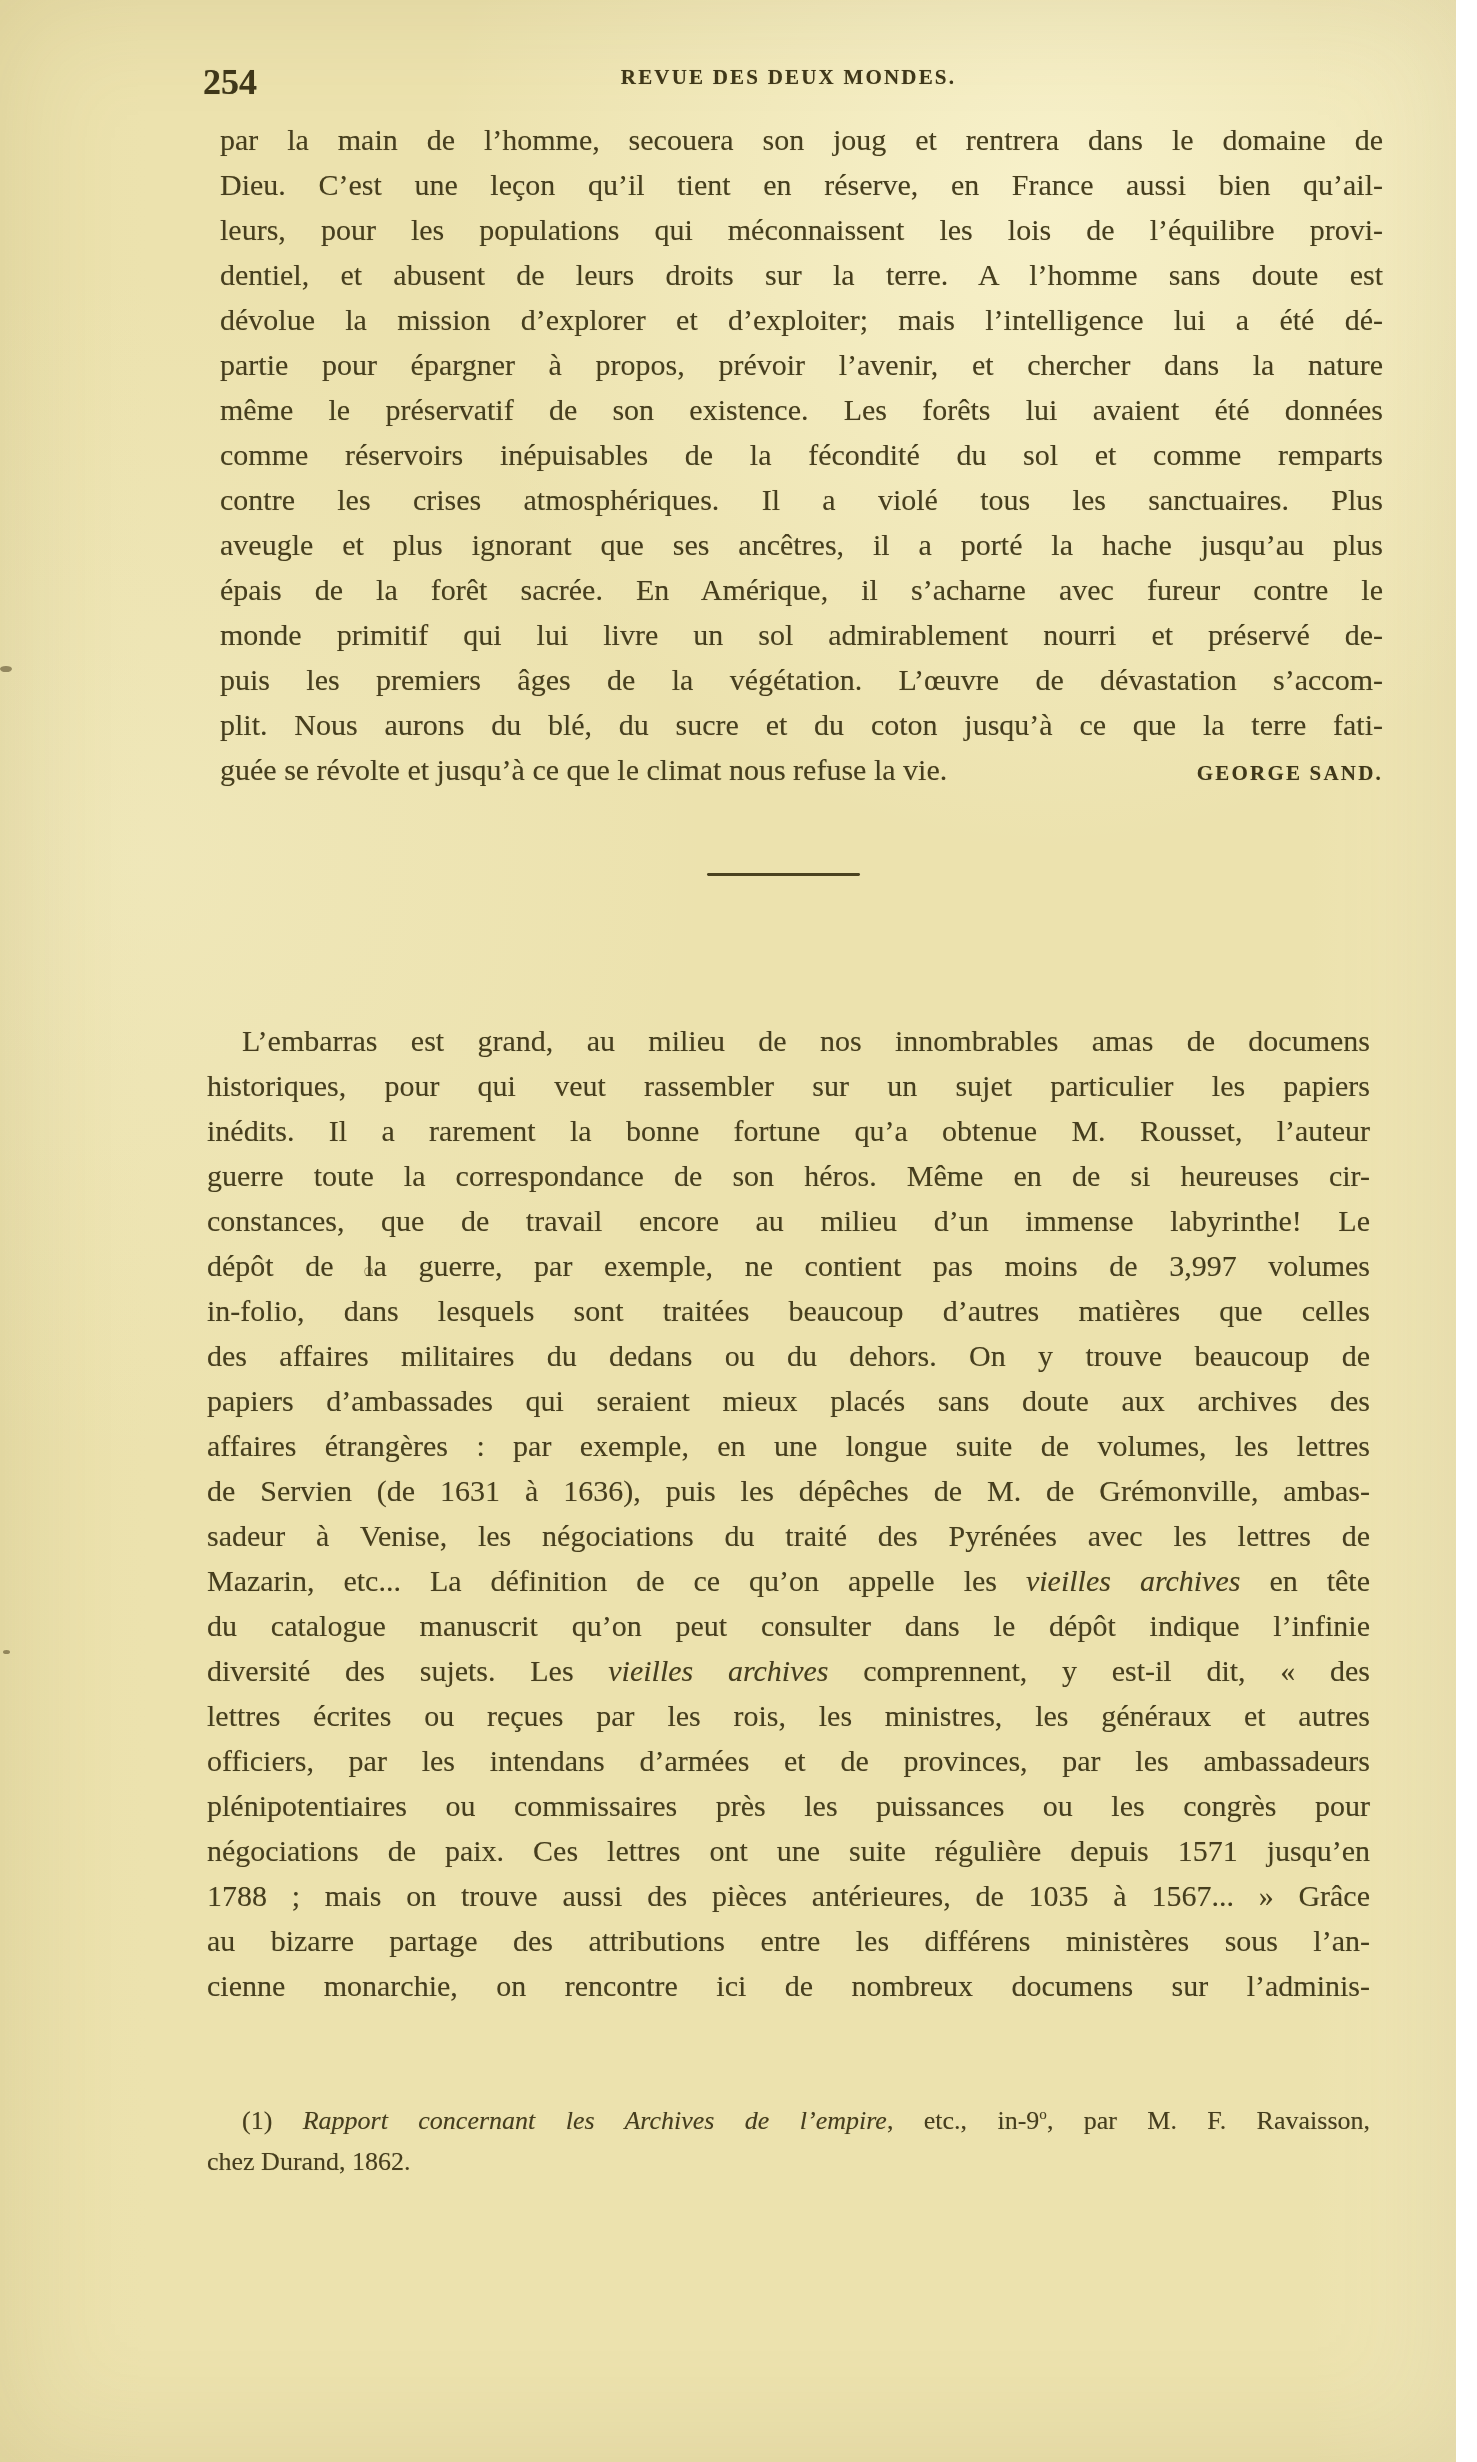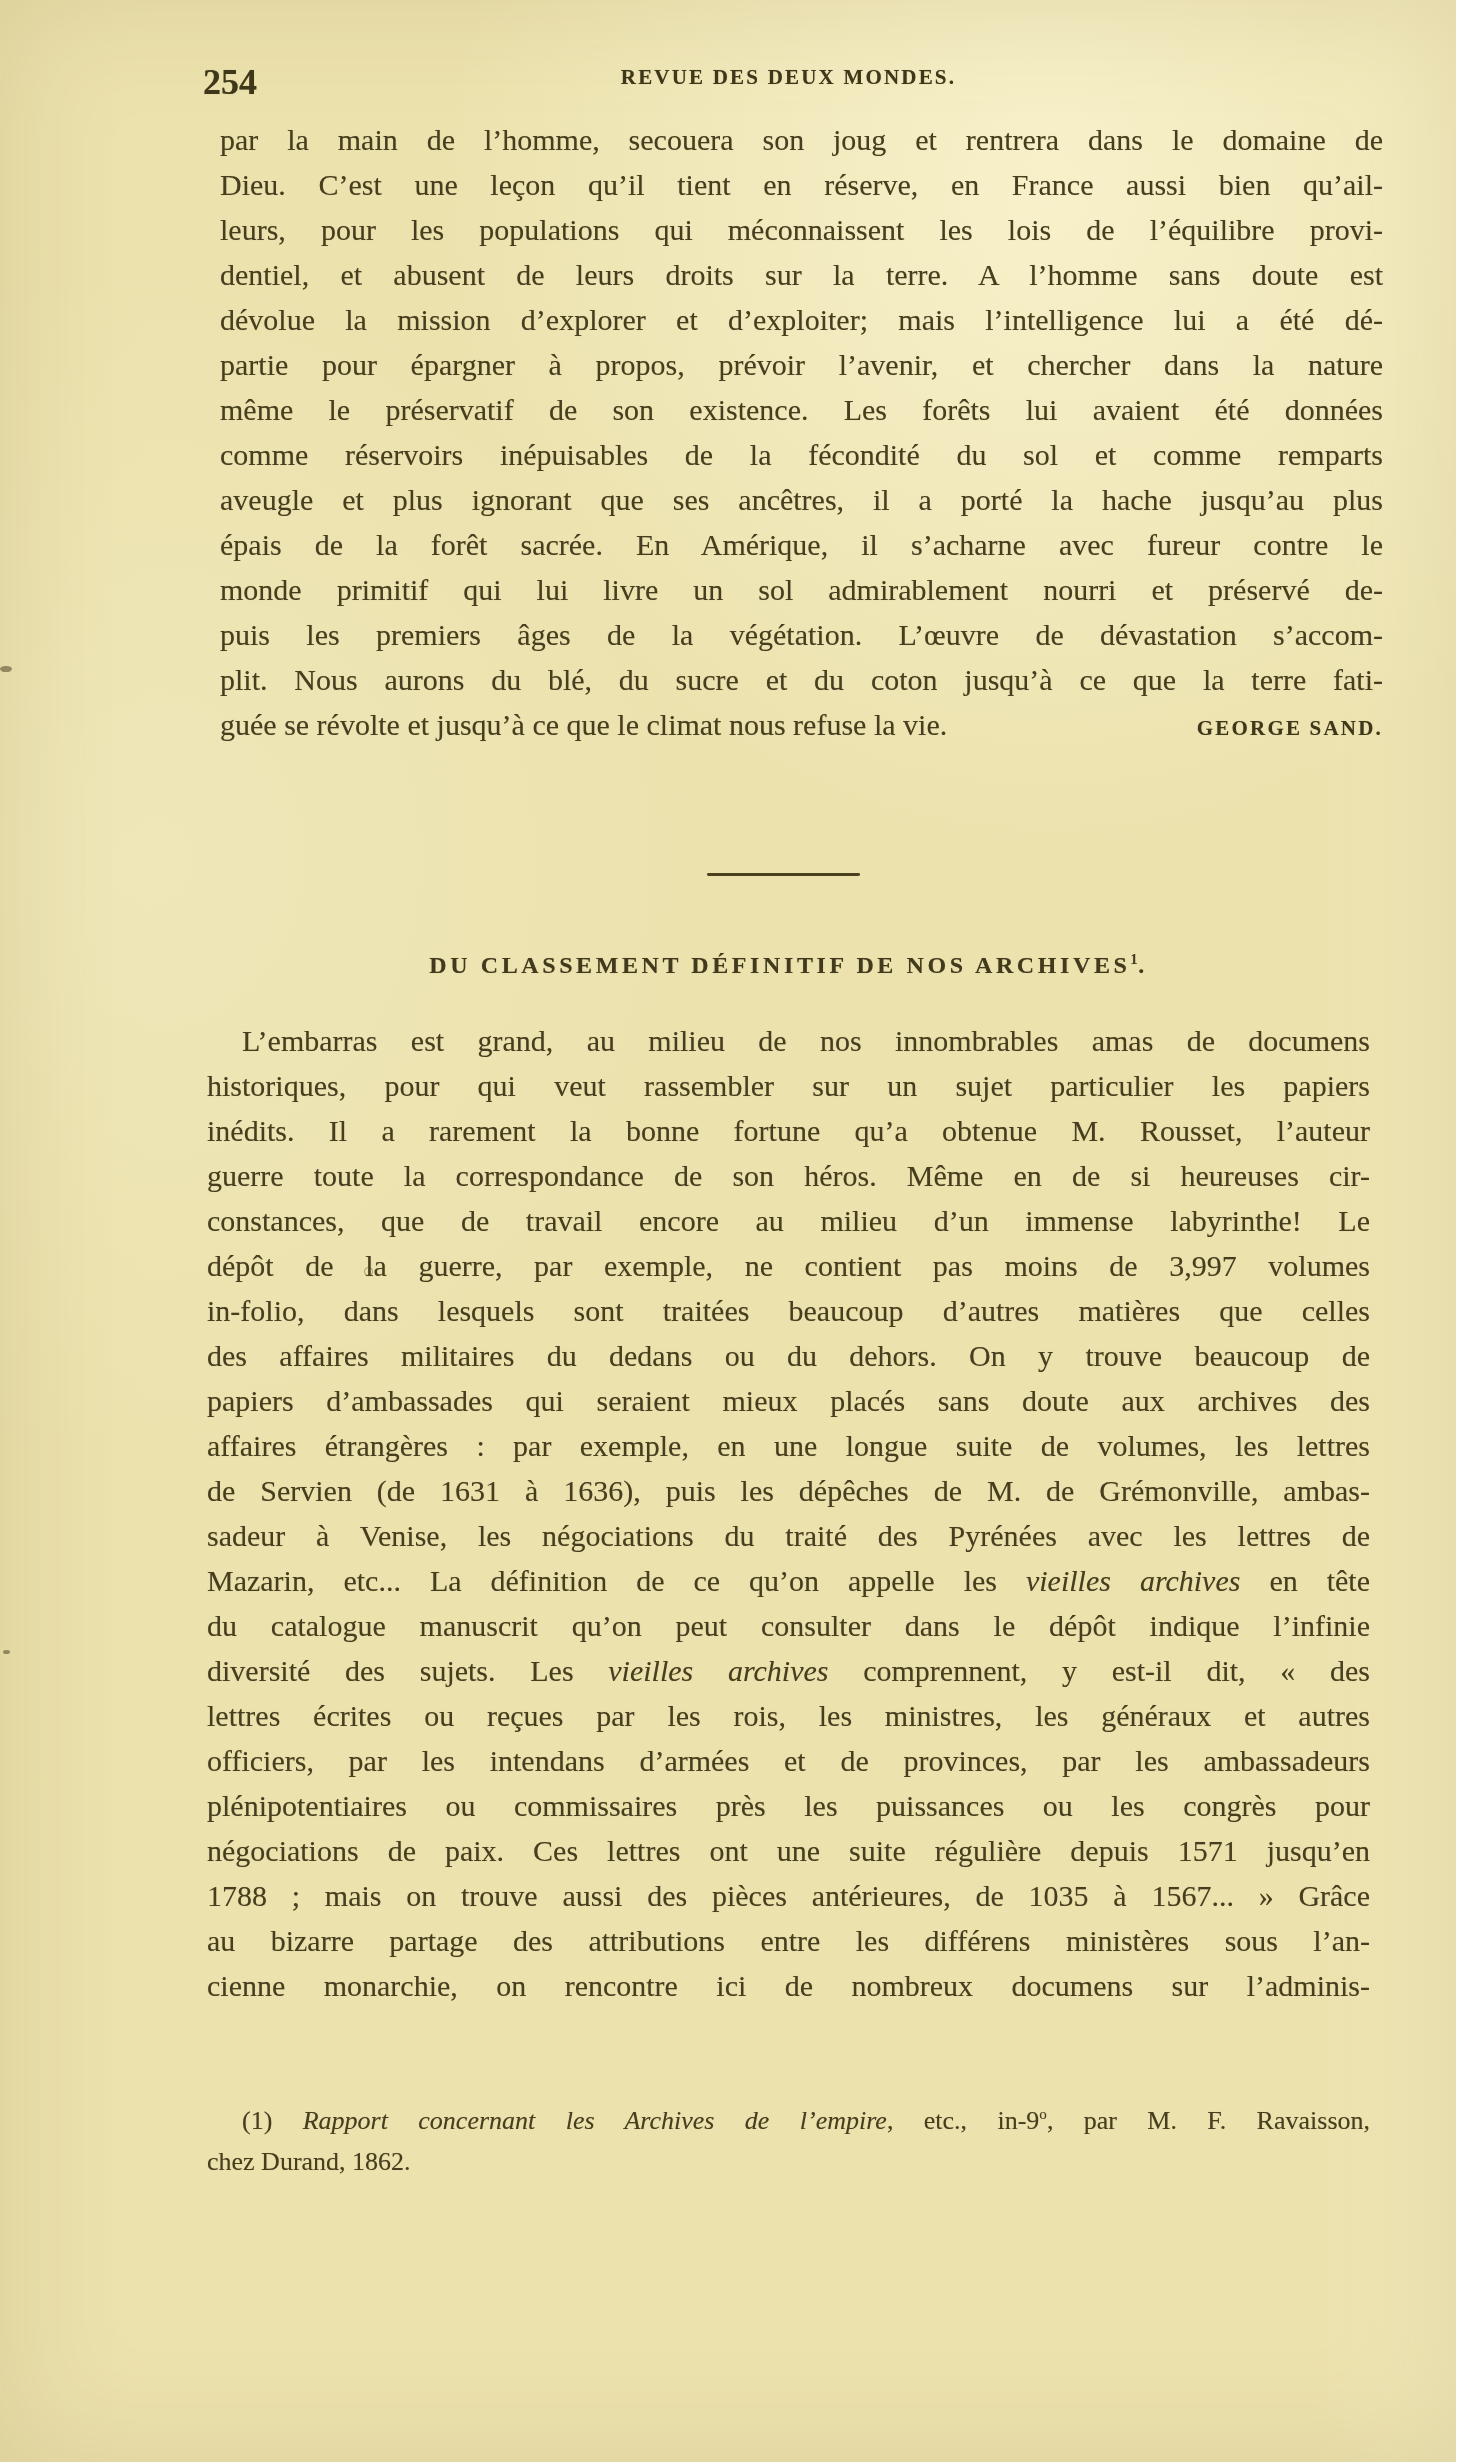--- a/index.html
+++ b/index.html
@@ -71,36 +71,34 @@
 
   <div class="para" id="p1">
       <div class="tl"><span><span class="seg r">par la main de l’homme, secouera son joug et rentrera dans le domaine de</span></span></div>
       <div class="tl"><span><span class="seg r">Dieu. C’est une leçon qu’il tient en réserve, en France aussi bien qu’ail-</span></span></div>
       <div class="tl"><span><span class="seg r">leurs, pour les populations qui méconnaissent les lois de l’équilibre provi-</span></span></div>
       <div class="tl"><span><span class="seg r">dentiel, et abusent de leurs droits sur la terre. A l’homme sans doute est</span></span></div>
       <div class="tl"><span><span class="seg r">dévolue la mission d’explorer et d’exploiter; mais l’intelligence lui a été dé-</span></span></div>
       <div class="tl"><span><span class="seg r">partie pour épargner à propos, prévoir l’avenir, et chercher dans la nature</span></span></div>
       <div class="tl"><span><span class="seg r">même le préservatif de son existence. Les forêts lui avaient été données</span></span></div>
       <div class="tl"><span><span class="seg r">comme réservoirs inépuisables de la fécondité du sol et comme remparts</span></span></div>
+      <div class="tl"><span><span class="seg r">contre les crises atmosphériques. Il a violé tous les sanctuaires. Plus</span></span></div>
       <div class="tl"><span><span class="seg r">aveugle et plus ignorant que ses ancêtres, il a porté la hache jusqu’au plus</span></span></div>
       <div class="tl"><span><span class="seg r">épais de la forêt sacrée. En Amérique, il s’acharne avec fureur contre le</span></span></div>
       <div class="tl"><span><span class="seg r">monde primitif qui lui livre un sol admirablement nourri et préservé de-</span></span></div>
       <div class="tl"><span><span class="seg r">puis les premiers âges de la végétation. L’œuvre de dévastation s’accom-</span></span></div>
       <div class="tl"><span><span class="seg r">plit. Nous aurons du blé, du sucre et du coton jusqu’à ce que la terre fati-</span></span></div>
       <div class="tl last sigline">
         <span><span class="seg r">guée se révolte et jusqu’à ce que le climat nous refuse la vie.</span></span>
         <span class="signature">GEORGE SAND.</span>
       </div>
     </div>
 
   <div class="rule"></div>
 
-  <div class="heading">
-    <span>DU CLASSEMENT DÉFINITIF DE NOS ARCHIVES</span><span class="sup">1</span><span>.</span>
-  </div>
 
   <div class="para" id="p2">
       <div class="tl ind"><span><span class="seg r">L’embarras est grand, au milieu de nos innombrables amas de documens</span></span></div>
       <div class="tl"><span><span class="seg r">historiques, pour qui veut rassembler sur un sujet particulier les papiers</span></span></div>
       <div class="tl"><span><span class="seg r">inédits. Il a rarement la bonne fortune qu’a obtenue M. Rousset, l’auteur</span></span></div>
       <div class="tl"><span><span class="seg r">guerre toute la correspondance de son héros. Même en de si heureuses cir-</span></span></div>
       <div class="tl"><span><span class="seg r">constances, que de travail encore au milieu d’un immense labyrinthe! Le</span></span></div>
       <div class="tl"><span><span class="seg r">dépôt de la guerre, par exemple, ne contient pas moins de 3,997 volumes</span></span></div>
       <div class="tl"><span><span class="seg r">in-folio, dans lesquels sont traitées beaucoup d’autres matières que celles</span></span></div>
       <div class="tl"><span><span class="seg r">des affaires militaires du dedans ou du dehors. On y trouve beaucoup de</span></span></div>

